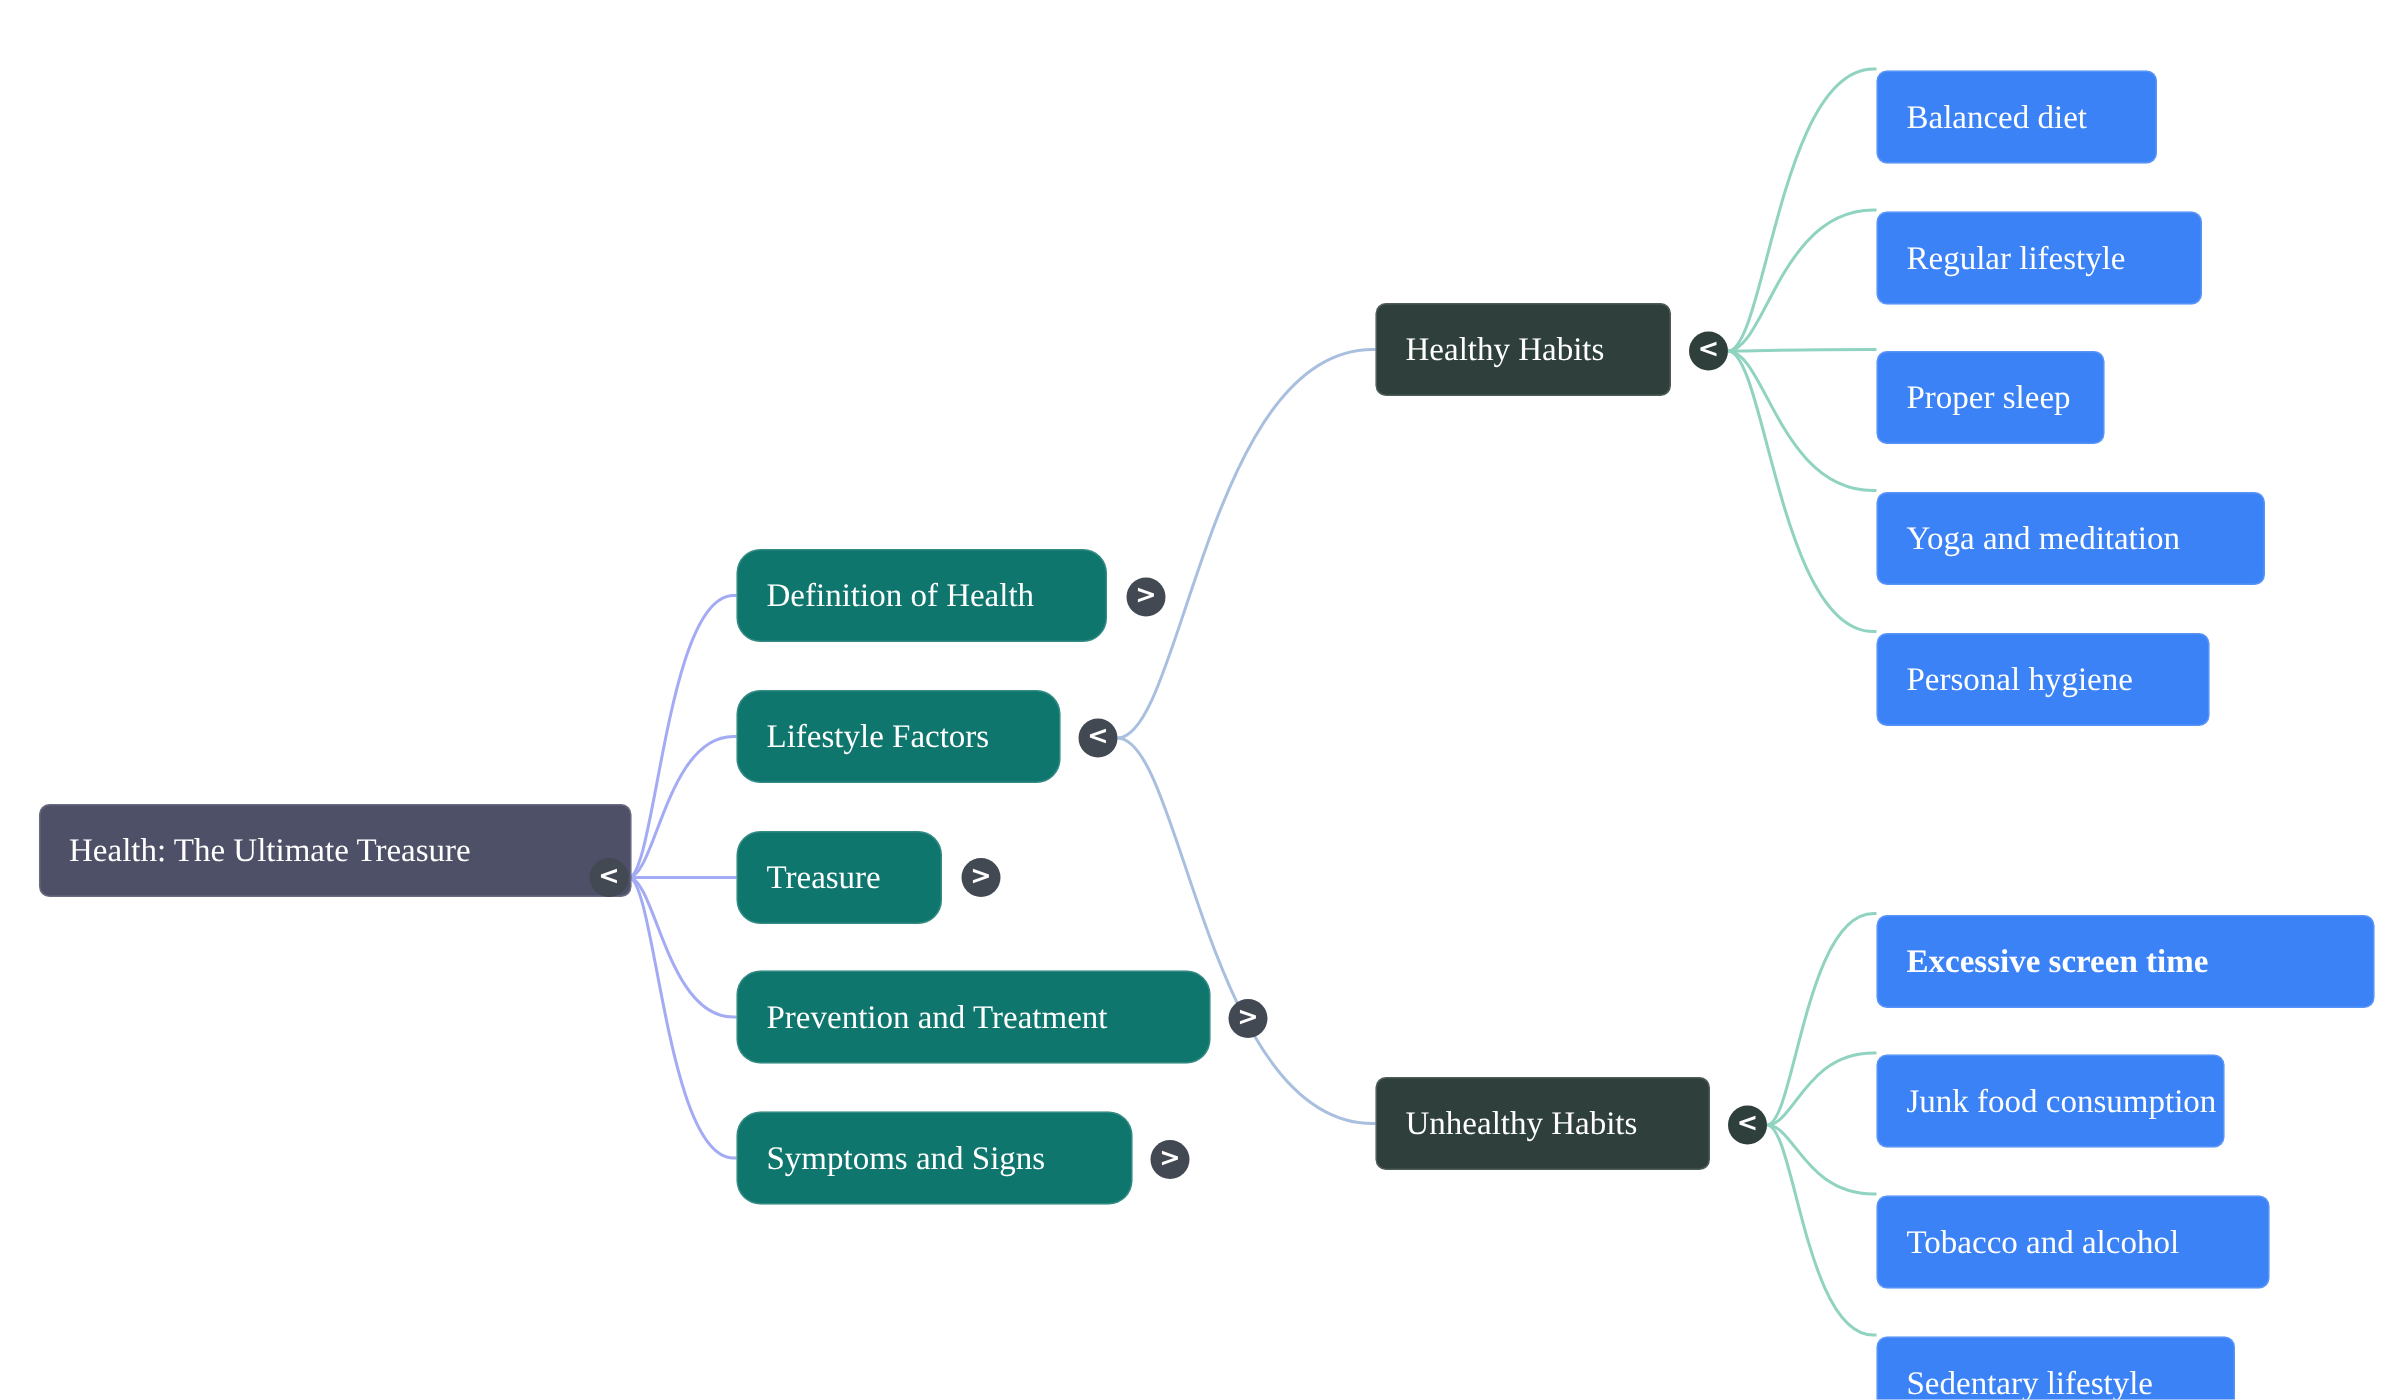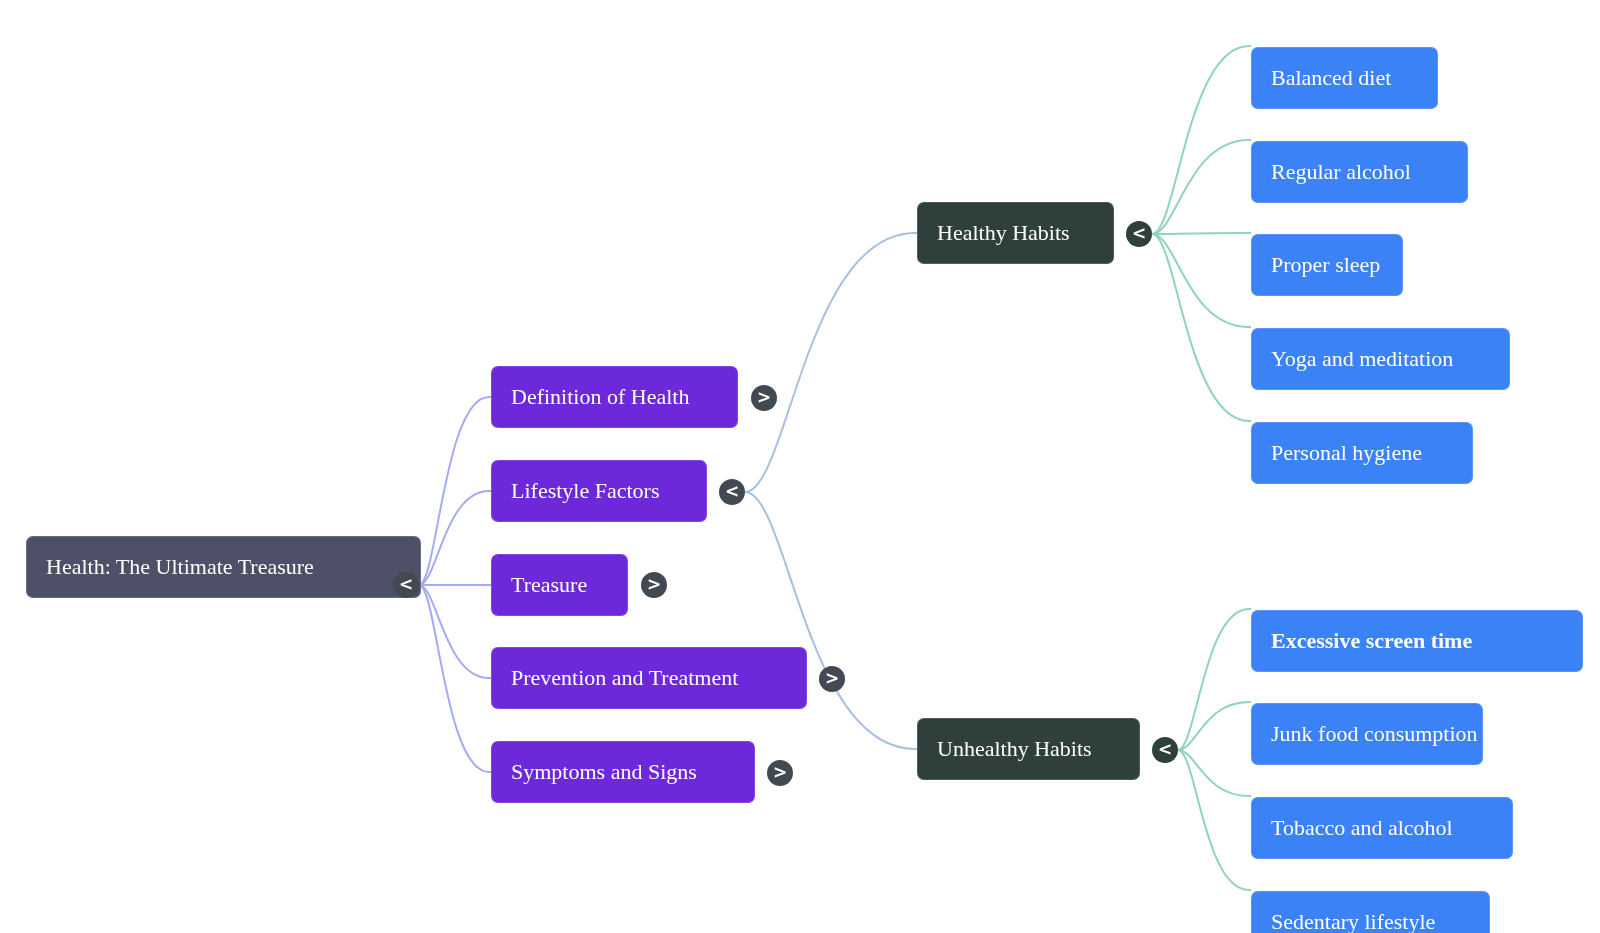--- a/index.html
+++ b/index.html
@@ -3,21 +3,21 @@
   <meta charset="utf-8">
   <style>
     html, body { margin: 0; padding: 0; background: #ffffff; }
     body { width: 1600px; height: 933px; position: relative; overflow: hidden;
            font-family: "Liberation Serif", "DejaVu Serif", serif; }
     #edges { position: absolute; left: 0; top: 0; width: 1600px; height: 933px; pointer-events: none; }
     .node { position: absolute; height: 62px; border-radius: 7px; color: #ffffff;
             font-size: 22px; line-height: 62px; padding: 0 20px; box-sizing: border-box;
             white-space: nowrap; cursor: pointer; box-shadow: 0 0 0 1px rgba(255,255,255,0.15) inset; }
     .lvl0 { background: #4e5067; }
-    .lvl1 { background: #6d28d9; }
+    .lvl1 { background: #0f766e; border-radius: 16px; }
     .lvl2 { background: #2f403c; }
     .lvl3 { background: #3b82f6; margin-top: 32px; }
     .toggle { position: absolute; width: 26px; height: 26px; border-radius: 50%;
               color: #ffffff; font-family: "DejaVu Sans", sans-serif; font-size: 17px; font-weight: bold;
               line-height: 25px; text-align: center; cursor: pointer; user-select: none; }
     .t-root { background: #434952; }
     .t-l1 { background: #434952; }
     .t-l2 { background: #2f403c; }
   </style>
 </head>
@@ -81,21 +81,21 @@
 
 <div class="node lvl2" style="left:917px;top:718px;width:223px;">
   <span>Unhealthy Habits</span>
 </div>
 <div class="toggle t-l2" style="left:1152px;top:737px;">&lt;</div>
 
 <div class="node lvl3" style="left:1251px;top:15px;width:187px;">
   <span>Balanced diet</span>
 </div>
 <div class="node lvl3" style="left:1251px;top:109px;width:217px;">
-  <span>Regular alcohol</span>
+  <span>Regular lifestyle</span>
 </div>
 <div class="node lvl3" style="left:1251px;top:202px;width:152px;">
   <span>Proper sleep</span>
 </div>
 <div class="node lvl3" style="left:1251px;top:296px;width:259px;">
   <span>Yoga and meditation</span>
 </div>
 <div class="node lvl3" style="left:1251px;top:390px;width:222px;">
   <span>Personal hygiene</span>
 </div>

